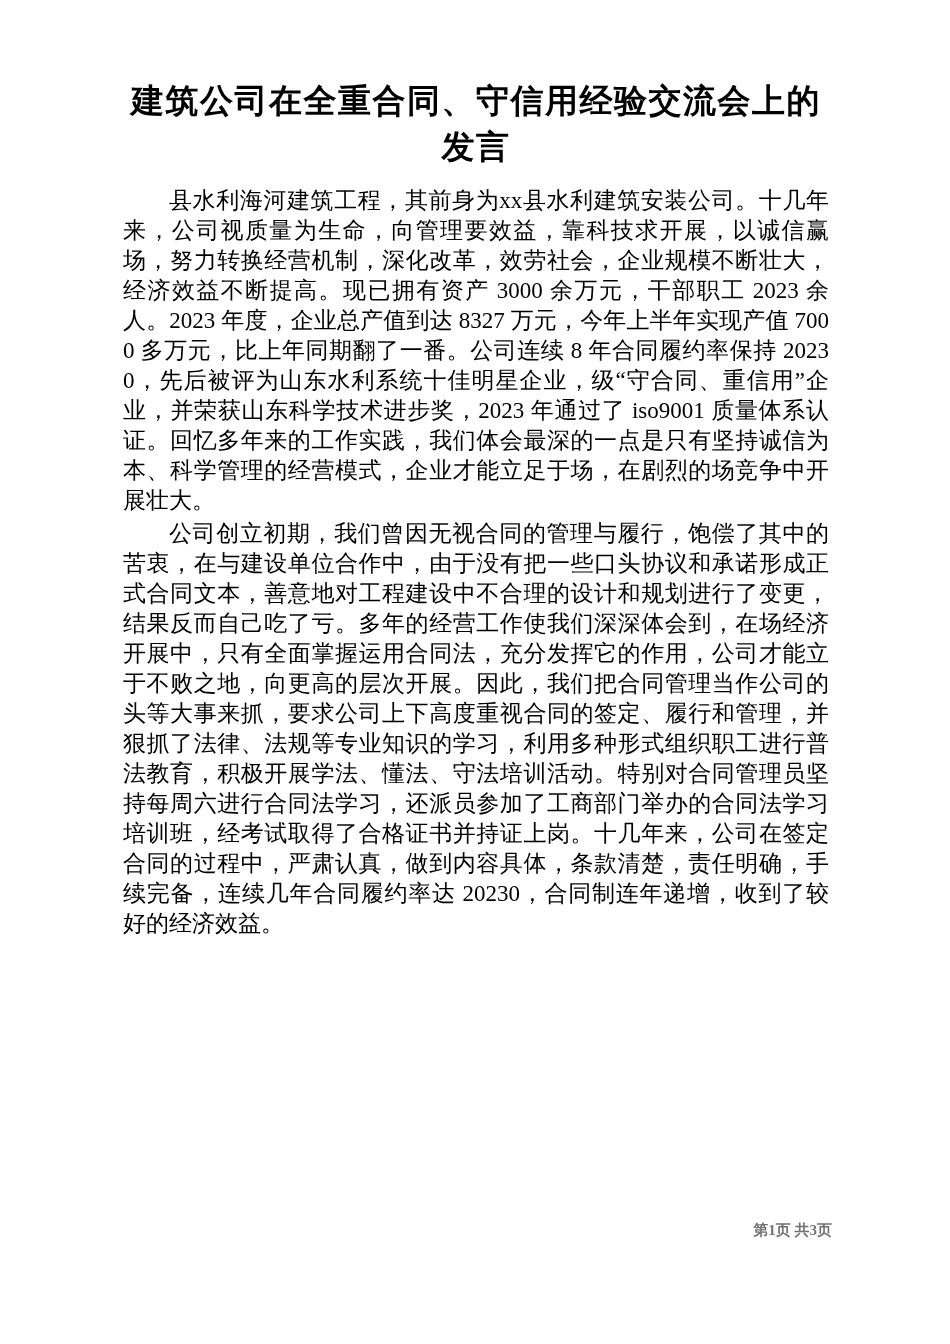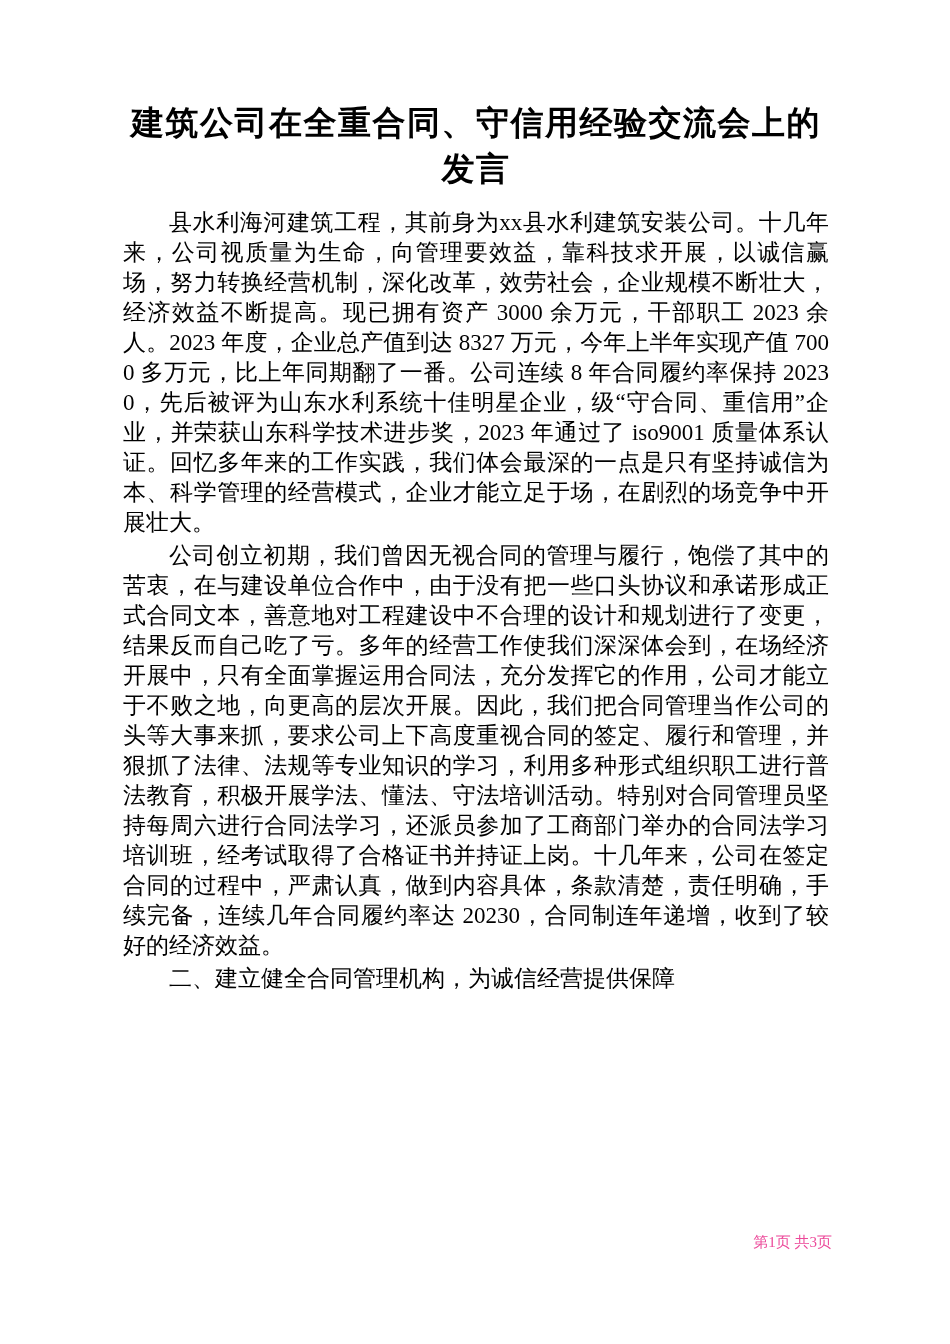--- a/index.html
+++ b/index.html
@@ -12,21 +12,21 @@
     height: 1344px;
     font-family: "Liberation Serif", "DejaVu Serif", serif;
     color: #000000;
   }
   .page {
     position: relative;
     width: 950px;
     height: 1344px;
     background: #ffffff;
     box-sizing: border-box;
-    padding: 100px 118px 0 120px;
+    padding: 78px 118px 0 120px;
     overflow: hidden;
   }
   .doc-title {
     font-size: 33px;
     font-weight: bold;
     text-align: center;
     line-height: 46px;
     letter-spacing: 1.5px;
     margin: 0 0 16px 0;
     font-family: "Liberation Serif", "DejaVu Serif", serif;
@@ -35,36 +35,36 @@
     font-size: 23px;
     line-height: 30px;
     text-align: justify;
     text-indent: 2em;
     margin: 3px;
     word-break: break-all;
   }
   .page-footer {
     position: absolute;
     right: 118px;
-    bottom: 92px;
+    bottom: 104px;
     font-size: 15px;
-    color: #ec4899;
+    color: #737373;
+    font-weight: bold;
   }
 </style>
 </head>
 <body>
 
 <div class="page">
 
   <h1 class="doc-title">建筑公司在全重合同、守信用经验交流会上的发言</h1>
 
   <p class="para">县水利海河建筑工程，其前身为xx县水利建筑安装公司。十几年来，公司视质量为生命，向管理要效益，靠科技求开展，以诚信赢场，努力转换经营机制，深化改革，效劳社会，企业规模不断壮大，经济效益不断提高。现已拥有资产 3000 余万元，干部职工 2023 余人。2023 年度，企业总产值到达 8327 万元，今年上半年实现产值 7000 多万元，比上年同期翻了一番。公司连续 8 年合同履约率保持 20230，先后被评为山东水利系统十佳明星企业，级“守合同、重信用”企业，并荣获山东科学技术进步奖，2023 年通过了 iso9001 质量体系认证。回忆多年来的工作实践，我们体会最深的一点是只有坚持诚信为本、科学管理的经营模式，企业才能立足于场，在剧烈的场竞争中开展壮大。</p>
 
 
   <p class="para">公司创立初期，我们曾因无视合同的管理与履行，饱偿了其中的苦衷，在与建设单位合作中，由于没有把一些口头协议和承诺形成正式合同文本，善意地对工程建设中不合理的设计和规划进行了变更，结果反而自己吃了亏。多年的经营工作使我们深深体会到，在场经济开展中，只有全面掌握运用合同法，充分发挥它的作用，公司才能立于不败之地，向更高的层次开展。因此，我们把合同管理当作公司的头等大事来抓，要求公司上下高度重视合同的签定、履行和管理，并狠抓了法律、法规等专业知识的学习，利用多种形式组织职工进行普法教育，积极开展学法、懂法、守法培训活动。特别对合同管理员坚持每周六进行合同法学习，还派员参加了工商部门举办的合同法学习培训班，经考试取得了合格证书并持证上岗。十几年来，公司在签定合同的过程中，严肃认真，做到内容具体，条款清楚，责任明确，手续完备，连续几年合同履约率达 20230，合同制连年递增，收到了较好的经济效益。</p>
 
-  <p class="para">二、建立健全合同管理机构，为诚信经营提供保障</p>
 
   <div class="page-footer">
     <span>第1页 共3页</span>
   </div>
 
 </div>
 
 </body></html>

